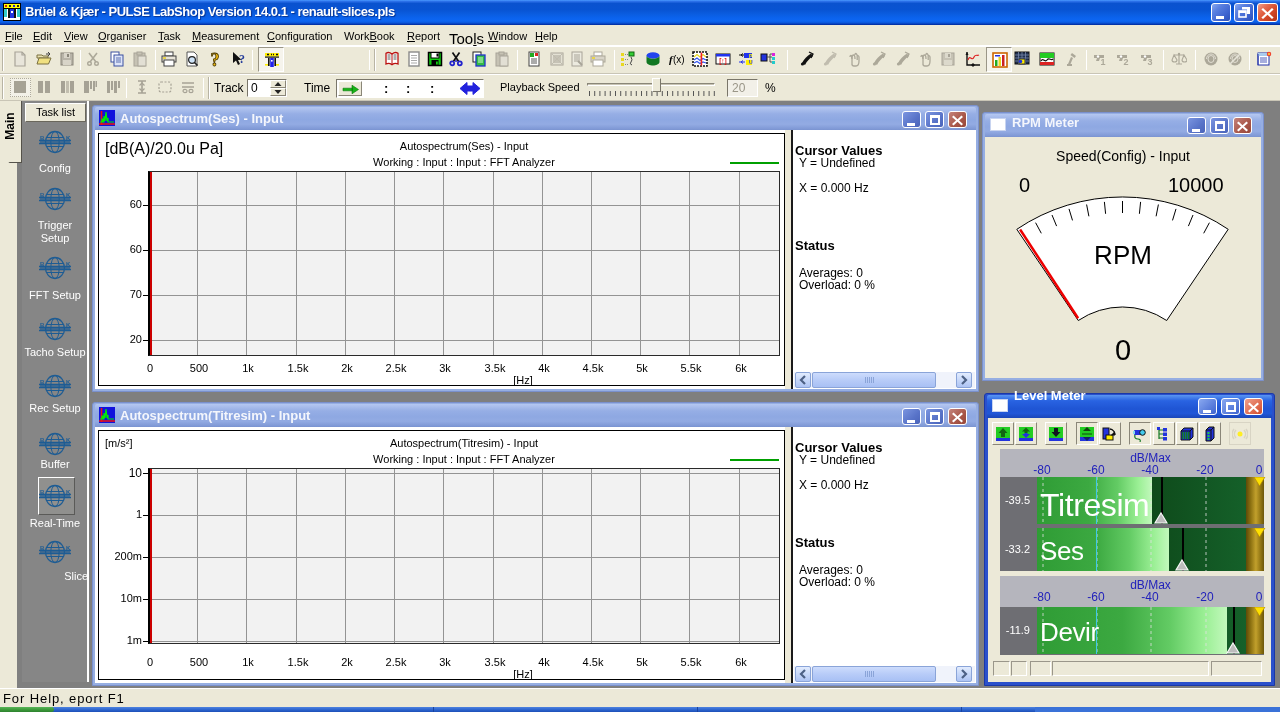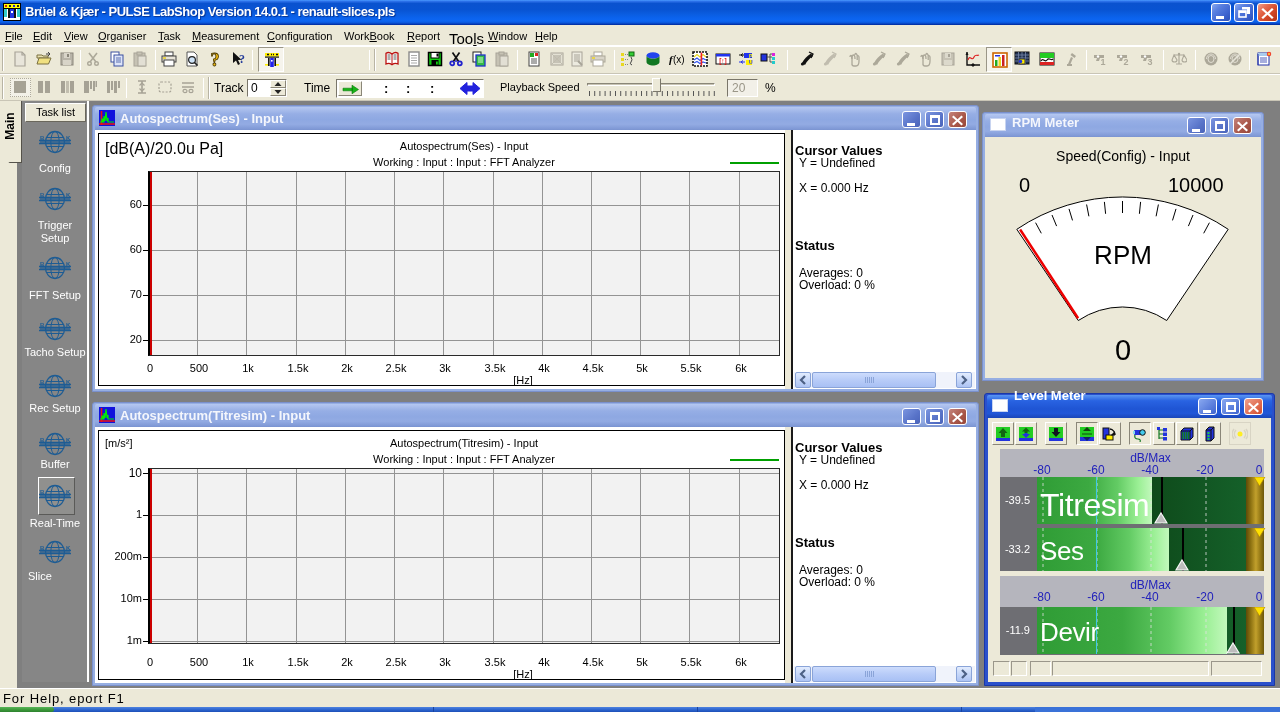--- a/index.html
+++ b/index.html
@@ -513,21 +513,21 @@
 <div style="position:absolute;left:22px;top:517px;width:66px;text-align:center;font-size:11px;color:#fff">Real-Time</div>
 <svg class="abs" style="left:38px;top:540px" width="34" height="24" viewBox="0 0 34 24">
     <ellipse cx="17" cy="12" rx="9.5" ry="10.5" fill="none" stroke="#1d5c94" stroke-width="1.3"></ellipse>
     <ellipse cx="17" cy="12" rx="4.2" ry="10.5" fill="none" stroke="#1d5c94" stroke-width="1"></ellipse>
     <path d="M8 7.5 h18 M8 16.5 h18" stroke="#1d5c94" stroke-width="1"></path>
     <path d="M1 10.5 h32 M1 13.5 h32" stroke="#1d5c94" stroke-width="1.6"></path>
     <path d="M2 12 h30" stroke="#1d5c94" stroke-width="1.2"></path>
     <text x="2" y="10" font-size="6" fill="#1d5c94" font-weight="bold">B</text>
     <text x="28" y="10" font-size="6" fill="#1d5c94" font-weight="bold">K</text>
   </svg>
-<div style="position:absolute;left:28px;top:570px;width:66px;text-align:left;font-size:11px;color:#fff">Slice</div>
+<div style="position:absolute;left:22px;top:570px;width:66px;text-align:right;font-size:11px;color:#fff">Slice</div>
 <div style="position:absolute;left:92px;top:105px;width:887px;height:287px;background:#96aee2;border:1px solid #7a90cc;border-radius:3px 3px 0 0"></div>
 <div style="position:absolute;left:95px;top:107px;width:881px;height:23px;background:linear-gradient(#b5c7f0 0%,#96aee5 30%,#8ea8e2 55%,#93abe3 75%,#8099d6 95%,#7a93d0 100%);border-radius:2px 2px 0 0"></div>
 <svg class="abs" style="left:99px;top:110px" width="16" height="16" viewBox="0 0 16 16">
     <rect width="16" height="16" fill="#1111dd"></rect>
     <path d="M2.5 1 V15 M0 14 H16" stroke="#ee1111" stroke-width="1.6"></path>
     <path d="M1 12 h2 V9 h1 v3 h1 V6 l1 5 1 -9 1 9 1 -3 v4 h6" stroke="#00ee00" stroke-width="1.2" fill="none"></path>
   </svg>
 <div style="position:absolute;left:120px;top:111px;font-size:13px;font-weight:bold;color:#f4f6fc">Autospectrum(Ses) - Input</div>
 <div class="abs" style="left:902px;top:111px;width:19px;height:17px;border:1px solid #fff;border-radius:3px;background:linear-gradient(135deg,#7b95e0,#5873c8 60%,#4a64ba)">
     <div class="abs" style="left:4px;top:11px;width:8px;height:3px;background:#fff"></div>

